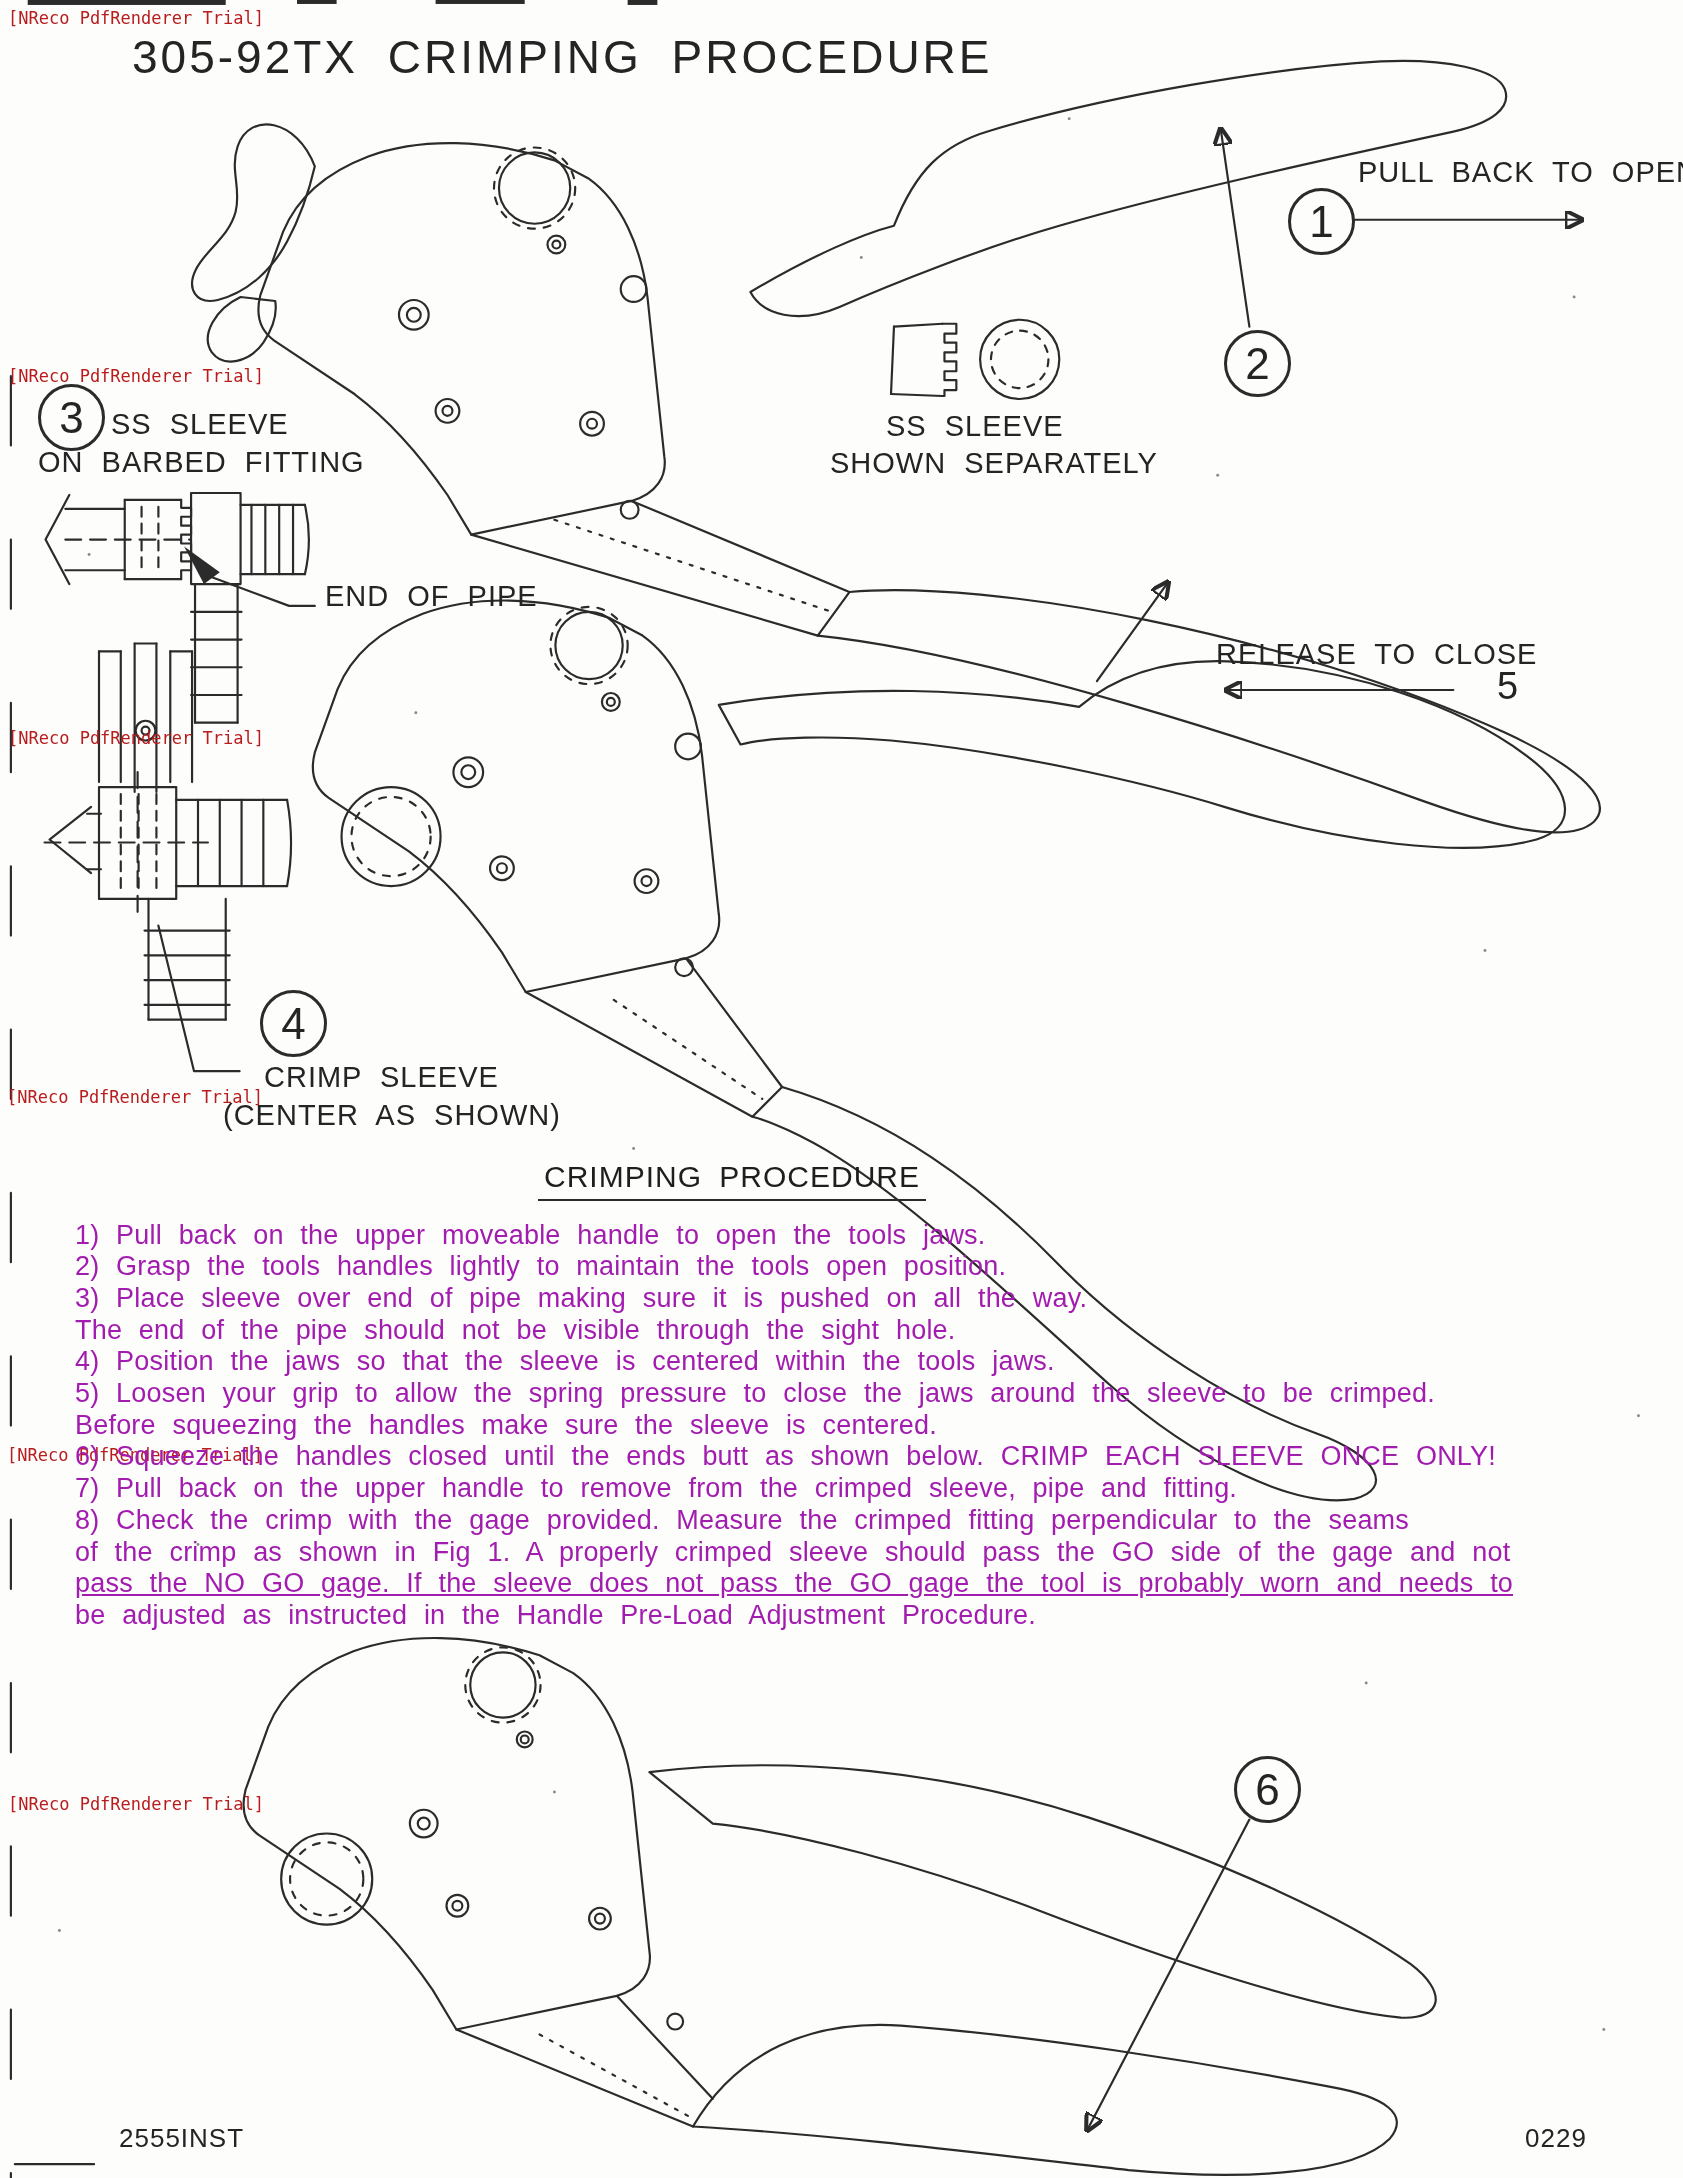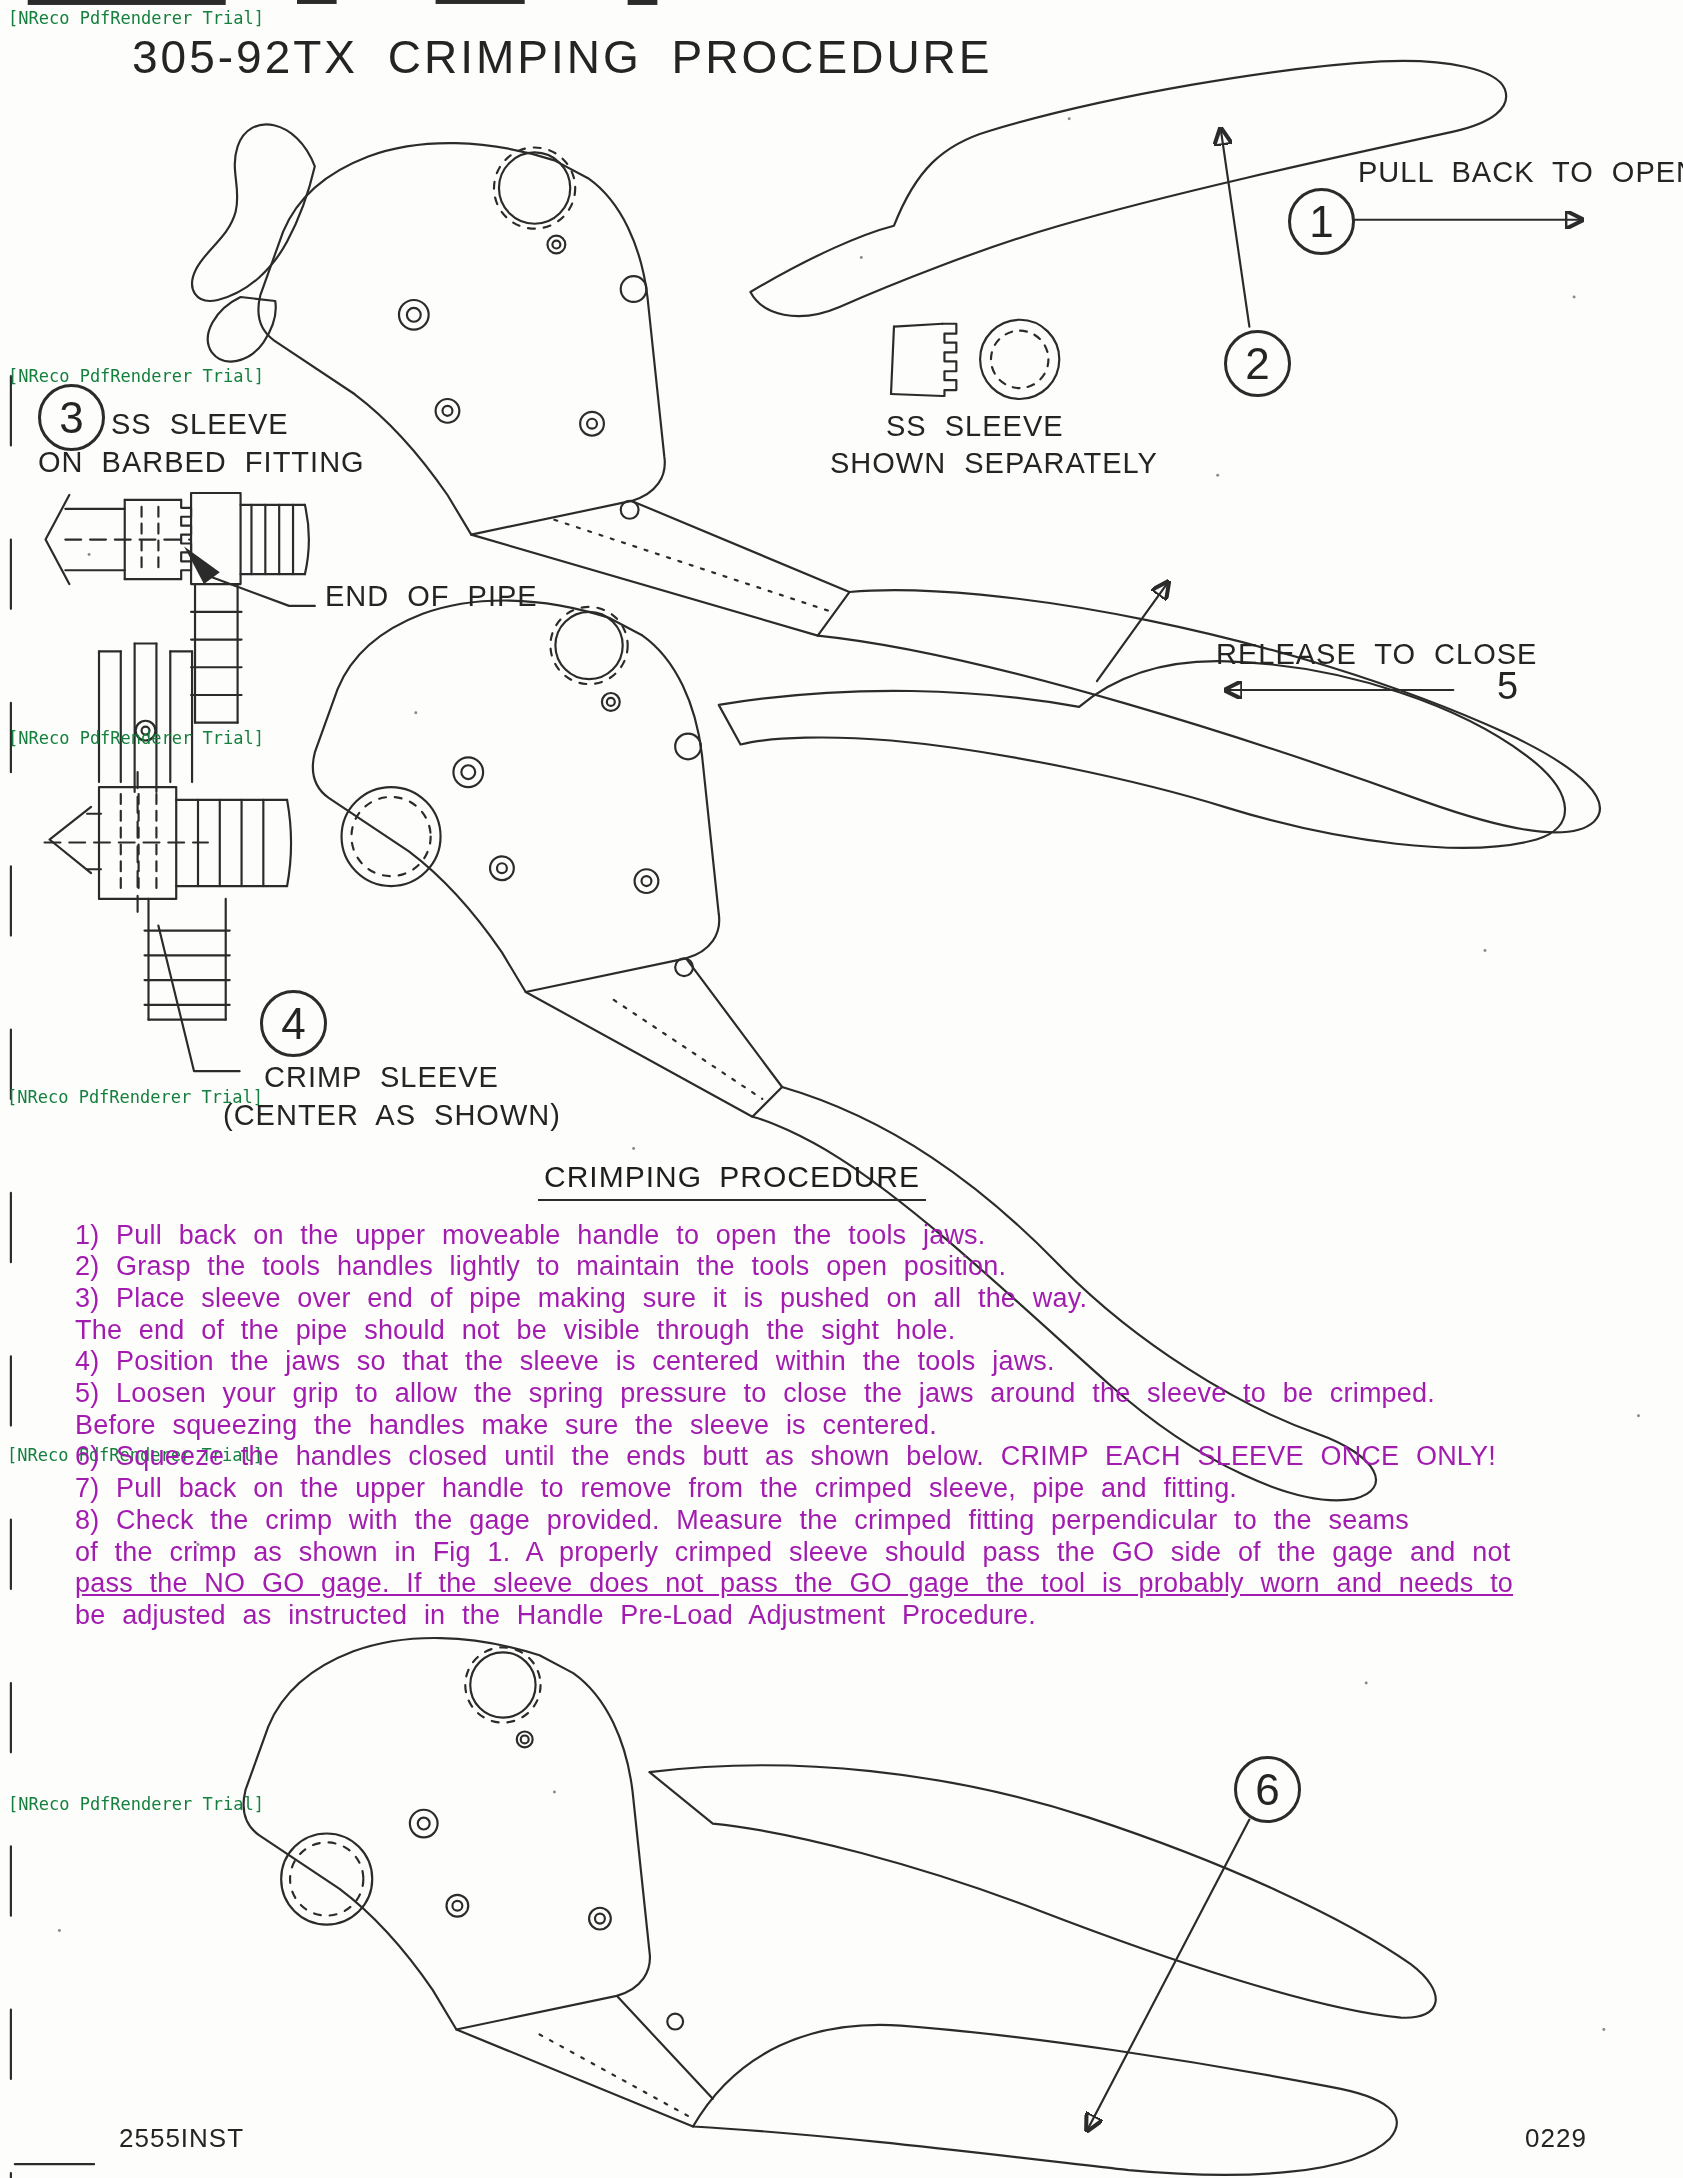--- a/index.html
+++ b/index.html
@@ -4,21 +4,21 @@
 <style>
   html,body{margin:0;padding:0;background:#e8e8e8;}
   #page{position:relative;width:1683px;height:2178px;background:#fdfdfc;overflow:hidden;
         font-family:"Liberation Sans",sans-serif;color:#1e1e1e;}
   #art{position:absolute;left:0;top:0;width:1683px;height:2178px;}
   #art path,#art line,#art circle,#art polyline,#art rect{
         fill:none;stroke:#2b2b2b;stroke-width:2.2;stroke-linecap:round;stroke-linejoin:round;}
   #art .fillsolid{fill:#2b2b2b;stroke:none;}
   #art .dot{fill:#8a8a8a;stroke:none;}
   .abs{position:absolute;white-space:nowrap;}
-  .wm{font-family:"DejaVu Sans Mono",monospace;font-size:17px;color:#15803d;letter-spacing:0px;}
+  .wm{font-family:"DejaVu Sans Mono",monospace;font-size:17px;color:#b91c1c;letter-spacing:0px;}
   .title{font-size:46px;letter-spacing:3px;word-spacing:14px;color:#242424;}
   .lbl{font-size:29px;letter-spacing:1px;word-spacing:9px;color:#242424;}
   .num-lg{font-size:38px;color:#242424;}
   .circle-callout{position:absolute;width:61px;height:61px;border:3px solid #2b2b2b;border-radius:50%;
         display:flex;align-items:center;justify-content:center;font-size:44px;color:#242424;background:transparent;}
   .phead{font-size:30px;letter-spacing:1px;word-spacing:8px;border-bottom:2.4px solid #2b2b2b;padding:0 6px 5px 6px;margin-left:38px;}
   .pline{position:absolute;left:0;white-space:nowrap;font-size:27px;word-spacing:9px;letter-spacing:0.2px;color:#a21caf;}
   .footer-txt{font-size:26px;letter-spacing:1px;color:#242424;text-align:right;}
 </style>
 </head>

